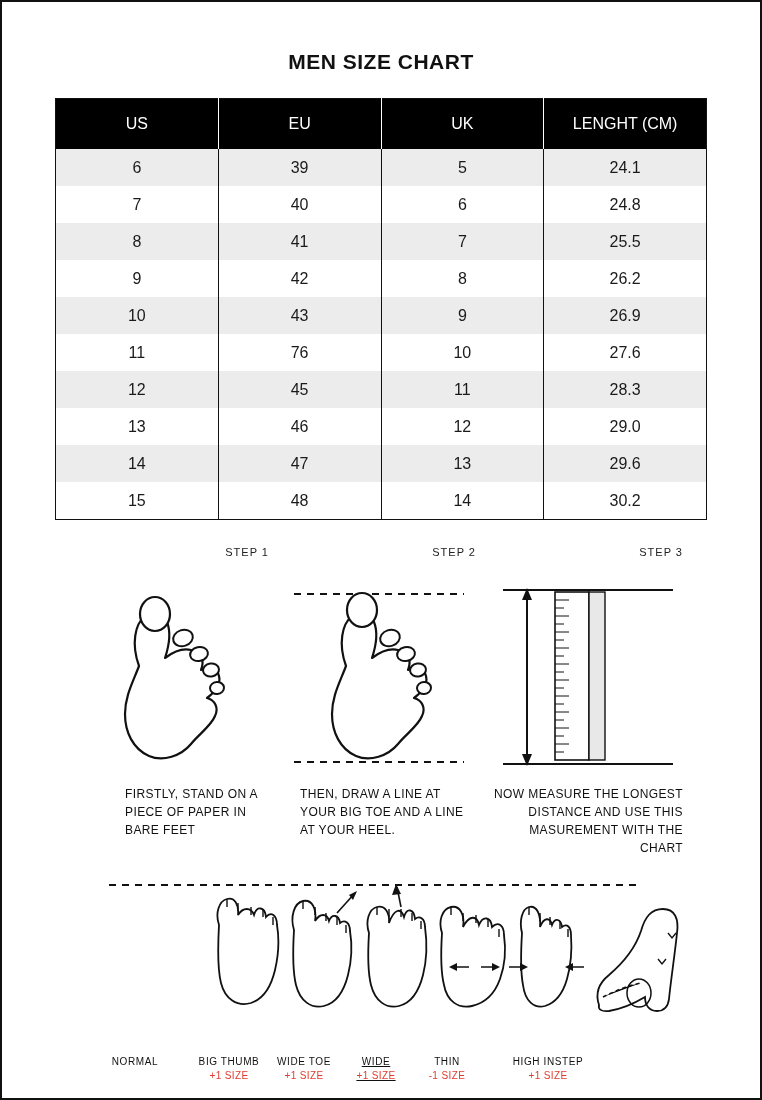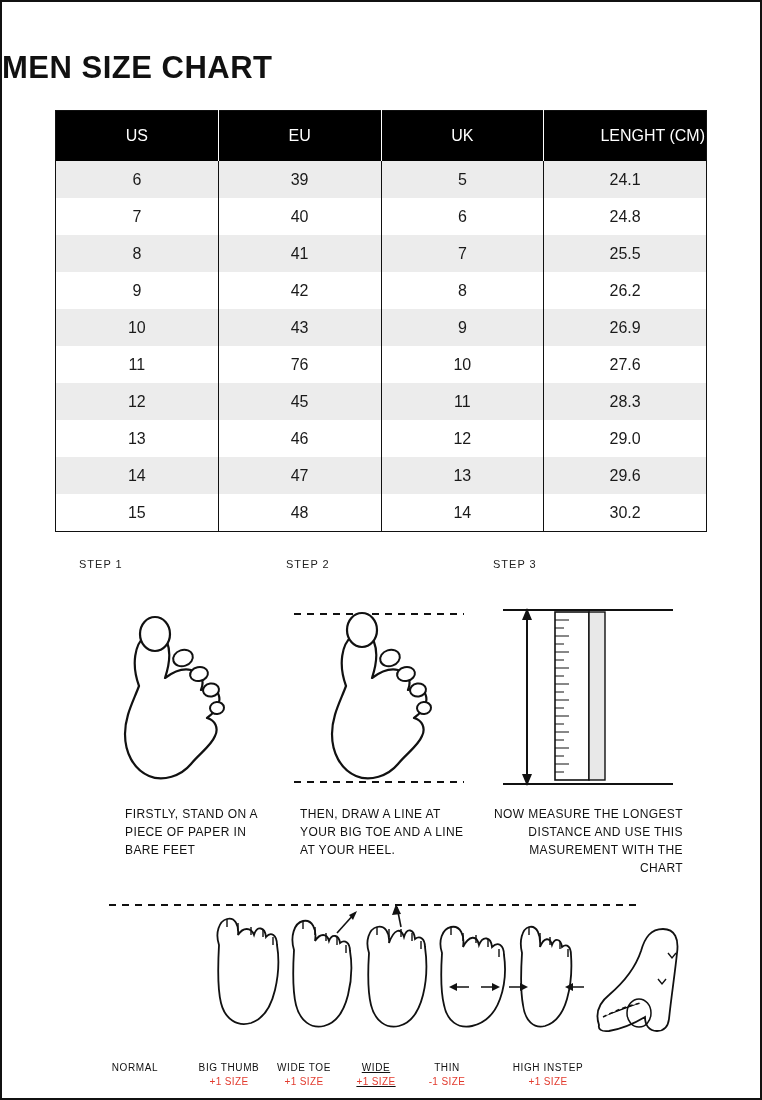--- a/index.html
+++ b/index.html
@@ -18,22 +18,22 @@
   .page {
     position: absolute;
     left: 0; top: 0;
     width: 762px;
     height: 1100px;
     box-sizing: border-box;
     border: 2px solid #111111;
     background: #ffffff;
   }
   .title {
-    text-align: left;
-    font-size: 31px;
+    text-align: center;
+    font-size: 21px;
     font-weight: bold;
     letter-spacing: 0.5px;
     margin-top: 48px;
     color: #111111;
   }
 
   
   .table-wrap {
     margin: 24px auto 0 auto;
     width: 652px;
@@ -45,21 +45,21 @@
   }
   table.size-chart th {
     background: #000000;
     color: #ffffff;
     font-weight: normal;
     font-size: 16px;
     height: 48px;
     border-right: 1px solid #ffffff;
     text-align: center;
   }
-  table.size-chart th:last-child { border-right: none; text-align: right; }
+  table.size-chart th:last-child { border-right: none; }
   table.size-chart td {
     text-align: center;
     font-size: 16px;
     height: 35px;
     border-right: 1px solid #111111;
     color: #1a1a1a;
   }
   table.size-chart td:last-child { border-right: none; }
   table.size-chart tbody tr:nth-child(odd) td { background: #ececec; }
   table.size-chart tbody tr:nth-child(even) td { background: #ffffff; }
@@ -72,25 +72,25 @@
     margin: 26px auto 0 auto;
     width: 604px;
     display: flex;
     justify-content: space-between;
   }
   .step {
     width: 190px;
     position: relative;
   }
   .step-label {
-    text-align: left;
+    text-align: right;
     font-size: 11px;
     letter-spacing: 1px;
     color: #222222;
-    margin-bottom: 16px;
+    margin-bottom: 8px;
   }
   .step-art {
     height: 205px;
     position: relative;
   }
   .step-desc {
     font-size: 12px;
     line-height: 1.5;
     letter-spacing: 0.4px;
     color: #111111;
@@ -105,21 +105,21 @@
     margin: 18px auto 0 auto;
     width: 604px;
     position: relative;
   }
   .types-art {
     height: 165px;
     position: relative;
   }
   .types-labels {
     display: flex;
-    margin-top: 2px;
+    margin-top: 16px;
   }
   .type-col {
     text-align: center;
   }
   .type-name {
     font-size: 10px;
     letter-spacing: 0.6px;
     color: #111111;
   }
   .type-adj {

